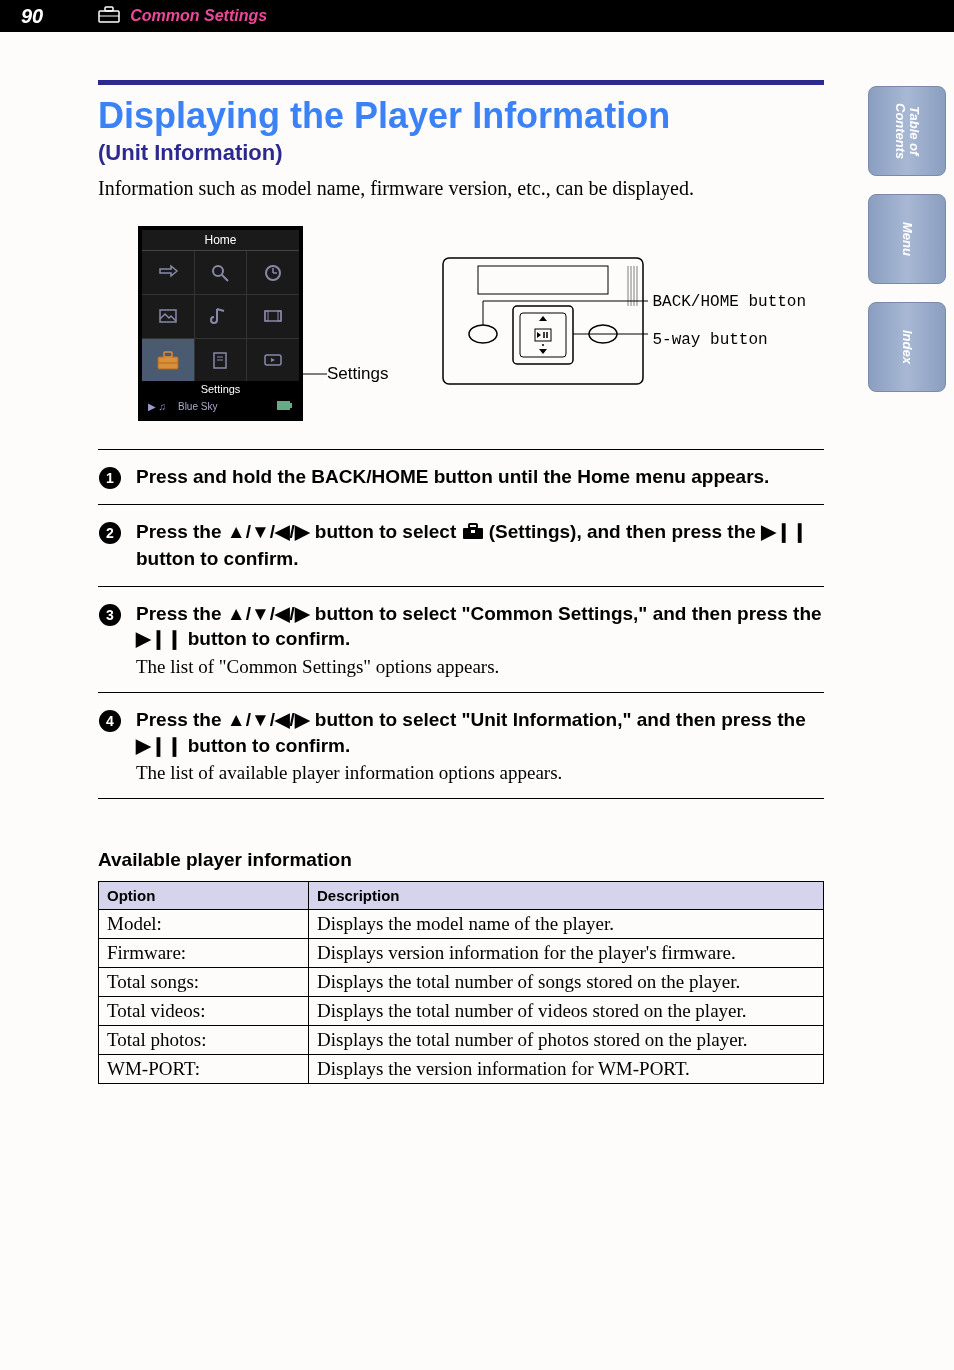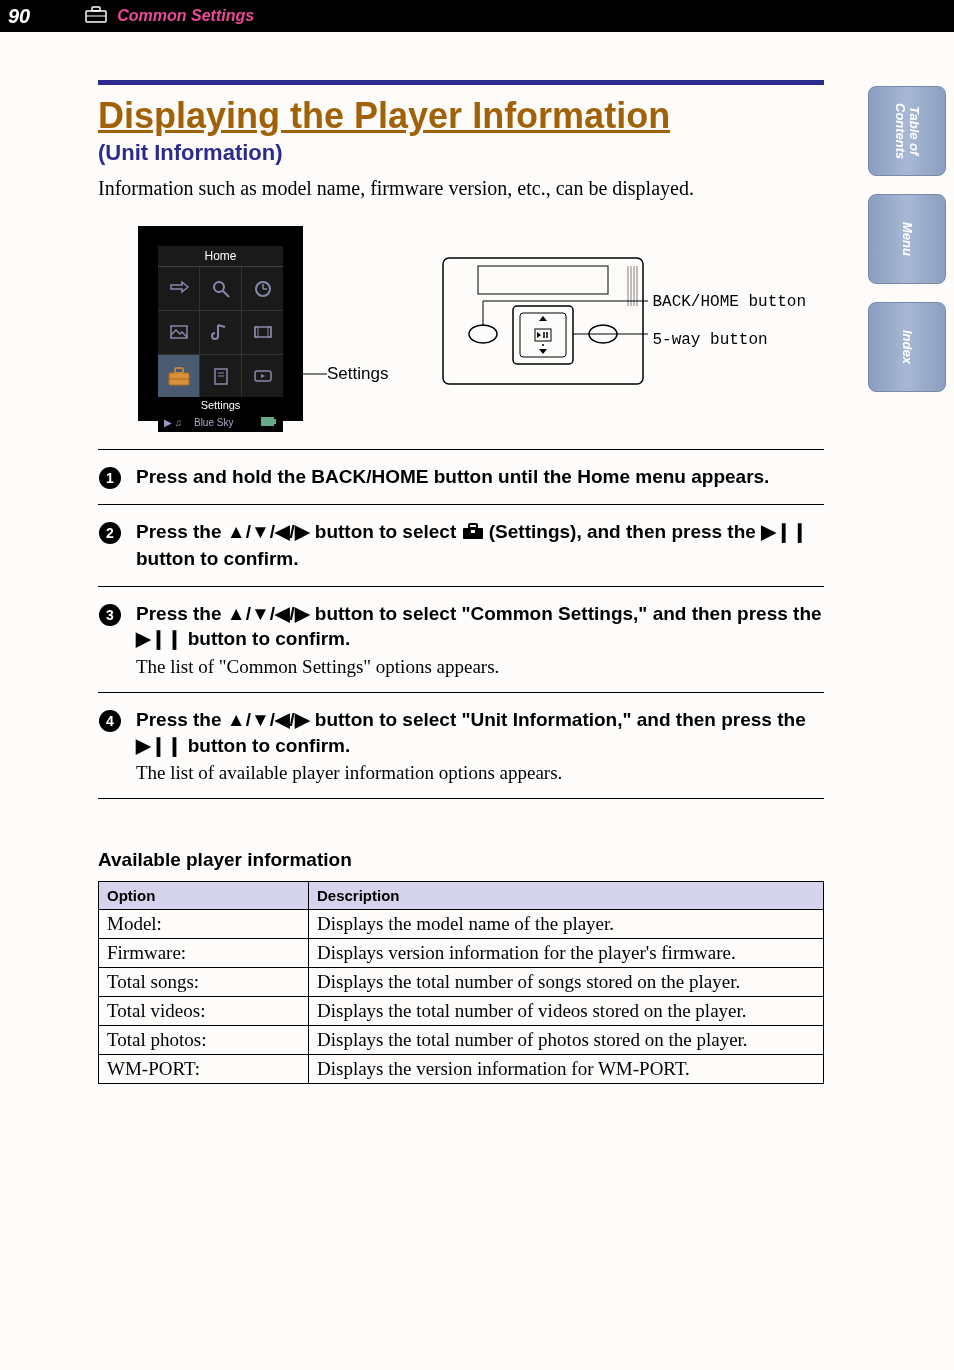--- a/index.html
+++ b/index.html
@@ -8,21 +8,21 @@
     background: #fdfcfa;
     font-family: Georgia, 'Times New Roman', serif;
     color: #000;
     position: relative;
   }
   .header-bar {
     background: #000;
     height: 32px;
     display: flex;
     align-items: center;
-    padding-left: 8px;
+    padding-left: 21px;
     position: relative;
   }
   .page-number {
     color: #fff;
     font-size: 20px;
     font-weight: bold;
     font-style: italic;
     font-family: Arial, sans-serif;
     text-shadow: 1px 1px 2px rgba(0,0,0,0.8);
     margin-right: 55px;
@@ -69,26 +69,25 @@
   }
   .content {
     padding: 48px 130px 40px 98px;
   }
   .title-rule {
     height: 5px;
     background: #2d2a8f;
     margin-bottom: 10px;
   }
   .main-title {
-    color: #a16207;
+    color: #3b82f6;
     font-size: 36px;
     font-weight: bold;
     font-family: Arial, sans-serif;
     line-height: 1.15;
-    text-decoration: underline;
   }
   .subtitle {
     color: #2d2a8f;
     font-size: 22px;
     font-weight: bold;
     font-family: Arial, sans-serif;
     margin-top: 4px;
     margin-bottom: 8px;
   }
   .intro-text {
@@ -99,21 +98,21 @@
   .screens-row {
     display: flex;
     align-items: flex-start;
     gap: 20px;
     margin-bottom: 28px;
   }
   .device-screen {
     width: 165px;
     height: 195px;
     background: #000;
-    padding: 20px;
+    padding: 4px;
   }
   .screen-title-bar {
     background: #1a1a1a;
     color: #fff;
     font-size: 12px;
     text-align: center;
     padding: 3px 0;
     font-family: Arial, sans-serif;
     border-bottom: 1px solid #444;
   }

